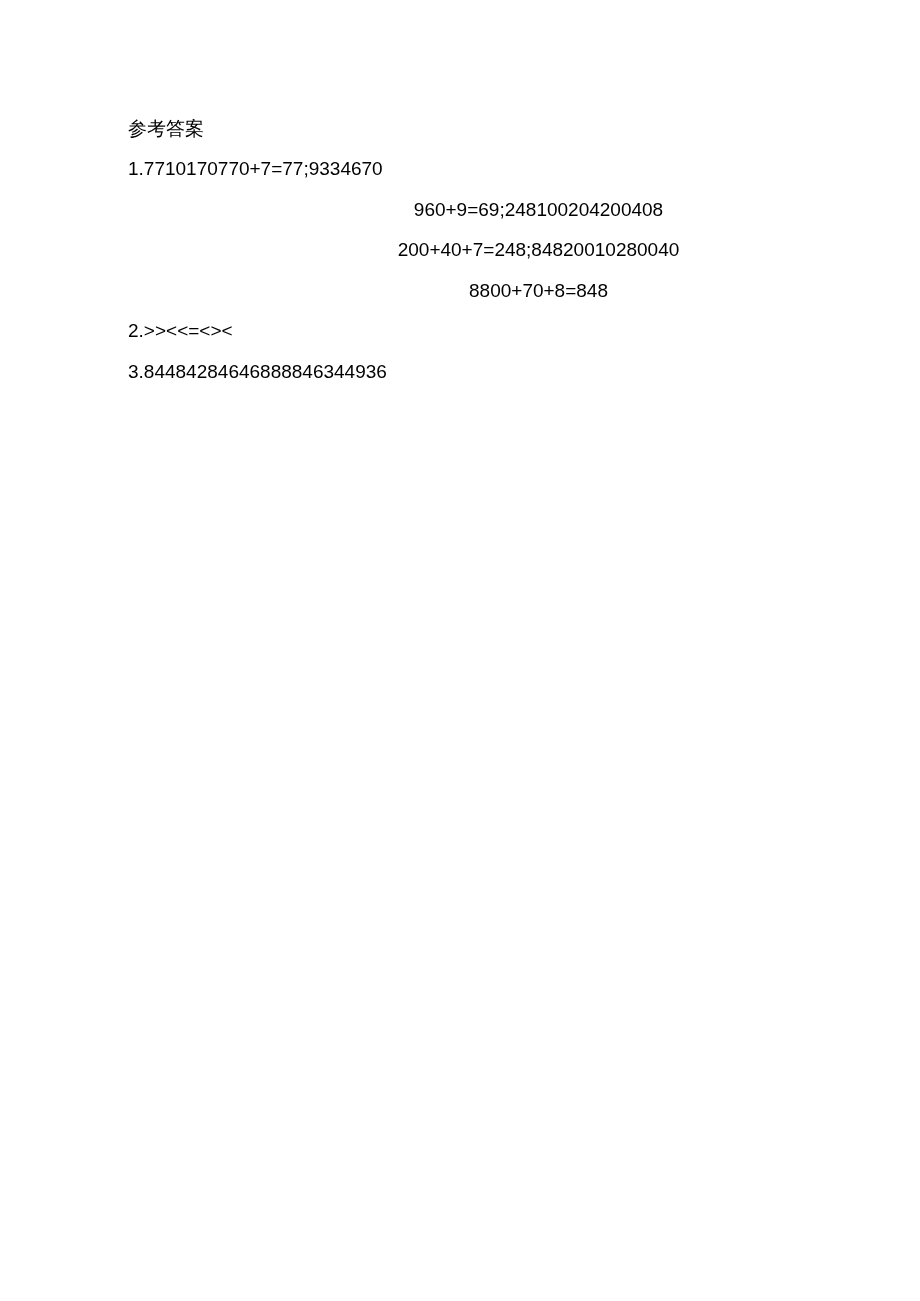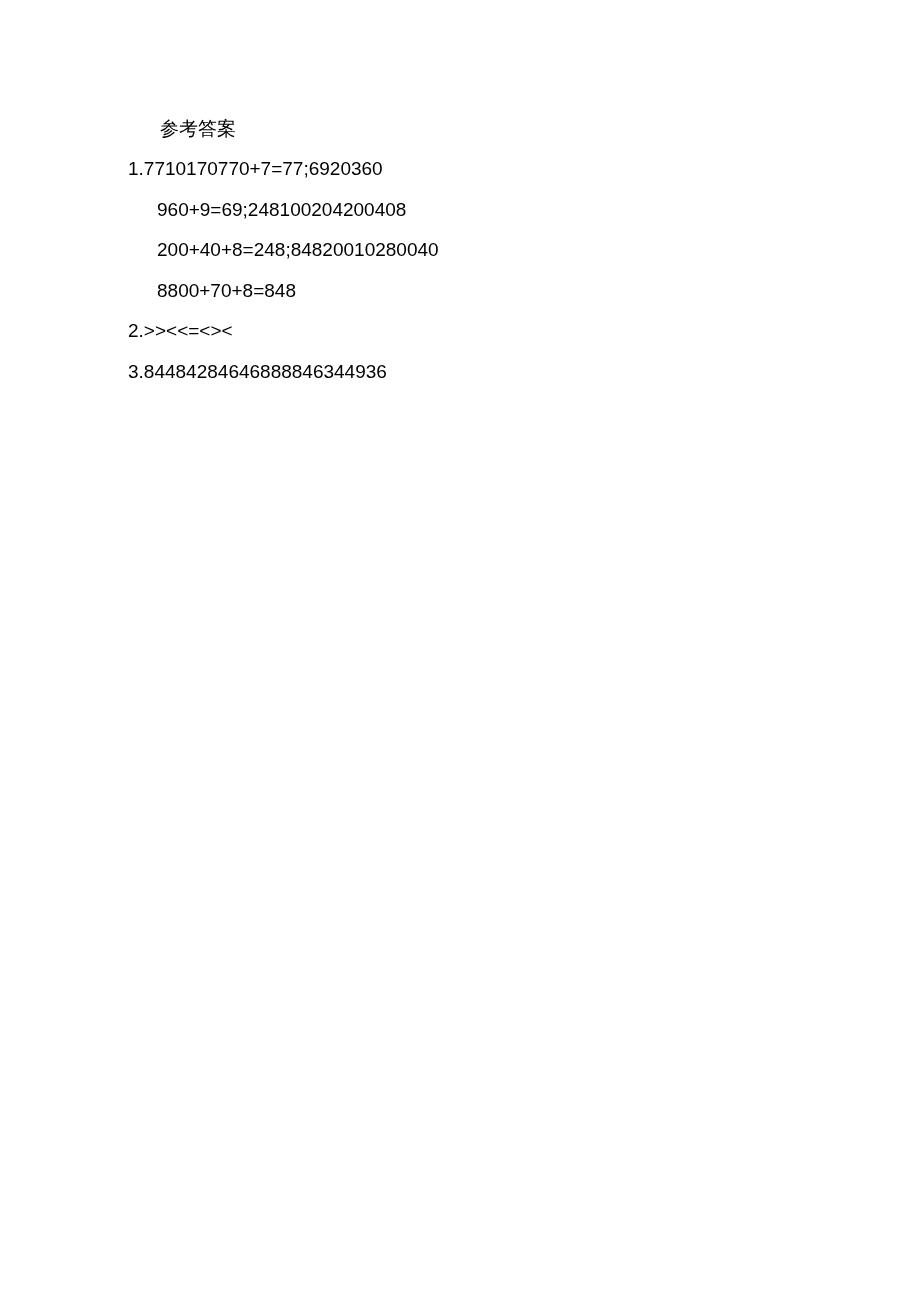--- a/index.html
+++ b/index.html
@@ -13,35 +13,35 @@
       height: 1301px;
       font-family: "SimSun", "宋体", Arial, sans-serif;
       font-size: 19px;
       color: #000000;
       padding-top: 119px;
       padding-left: 128px;
       line-height: 1;
     }
     .title {
       margin-bottom: 21px;
-      margin-left: 32px;
     }
     .line {
       margin-bottom: 21.5px;
       font-family: Arial, "SimSun", sans-serif;
     }
     .indent {
       padding-left: 29px;
+      text-align: center;
     }
     .mixed {
       letter-spacing: 0px;
     }
   </style>
 </head>
 <body>
 
 <div class="title">参考答案</div>
-<div class="line mixed">1.7710170770+7=77;6920360</div>
+<div class="line mixed">1.7710170770+7=77;9334670</div>
 <div class="line indent mixed">960+9=69;248100204200408</div>
-<div class="line indent mixed">200+40+8=248;84820010280040</div>
+<div class="line indent mixed">200+40+7=248;84820010280040</div>
 <div class="line indent mixed">8800+70+8=848</div>
 <div class="line mixed">2.&gt;&gt;&lt;&lt;=&lt;&gt;&lt;</div>
 <div class="line mixed">3.84484284646888846344936</div>
 
 </body></html>

